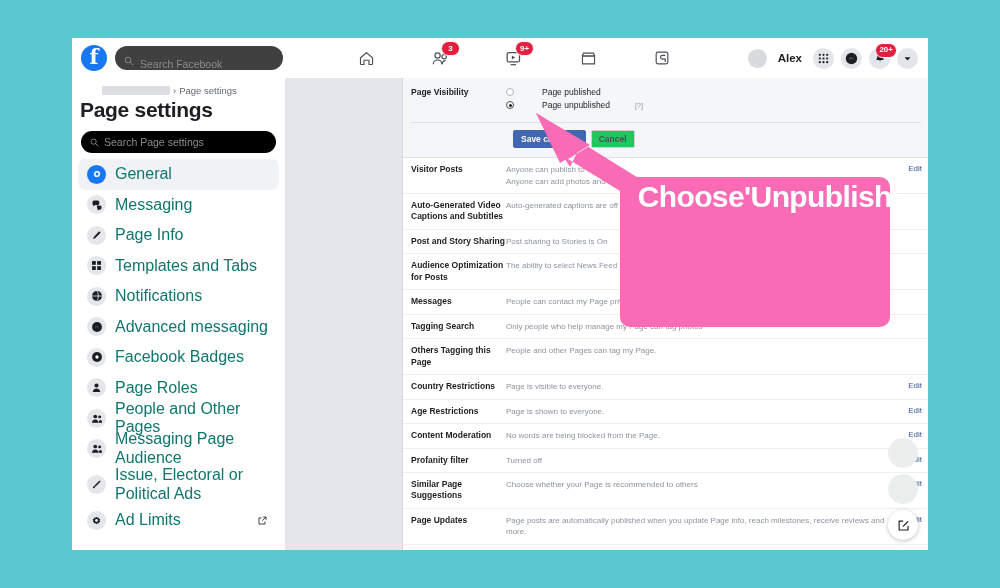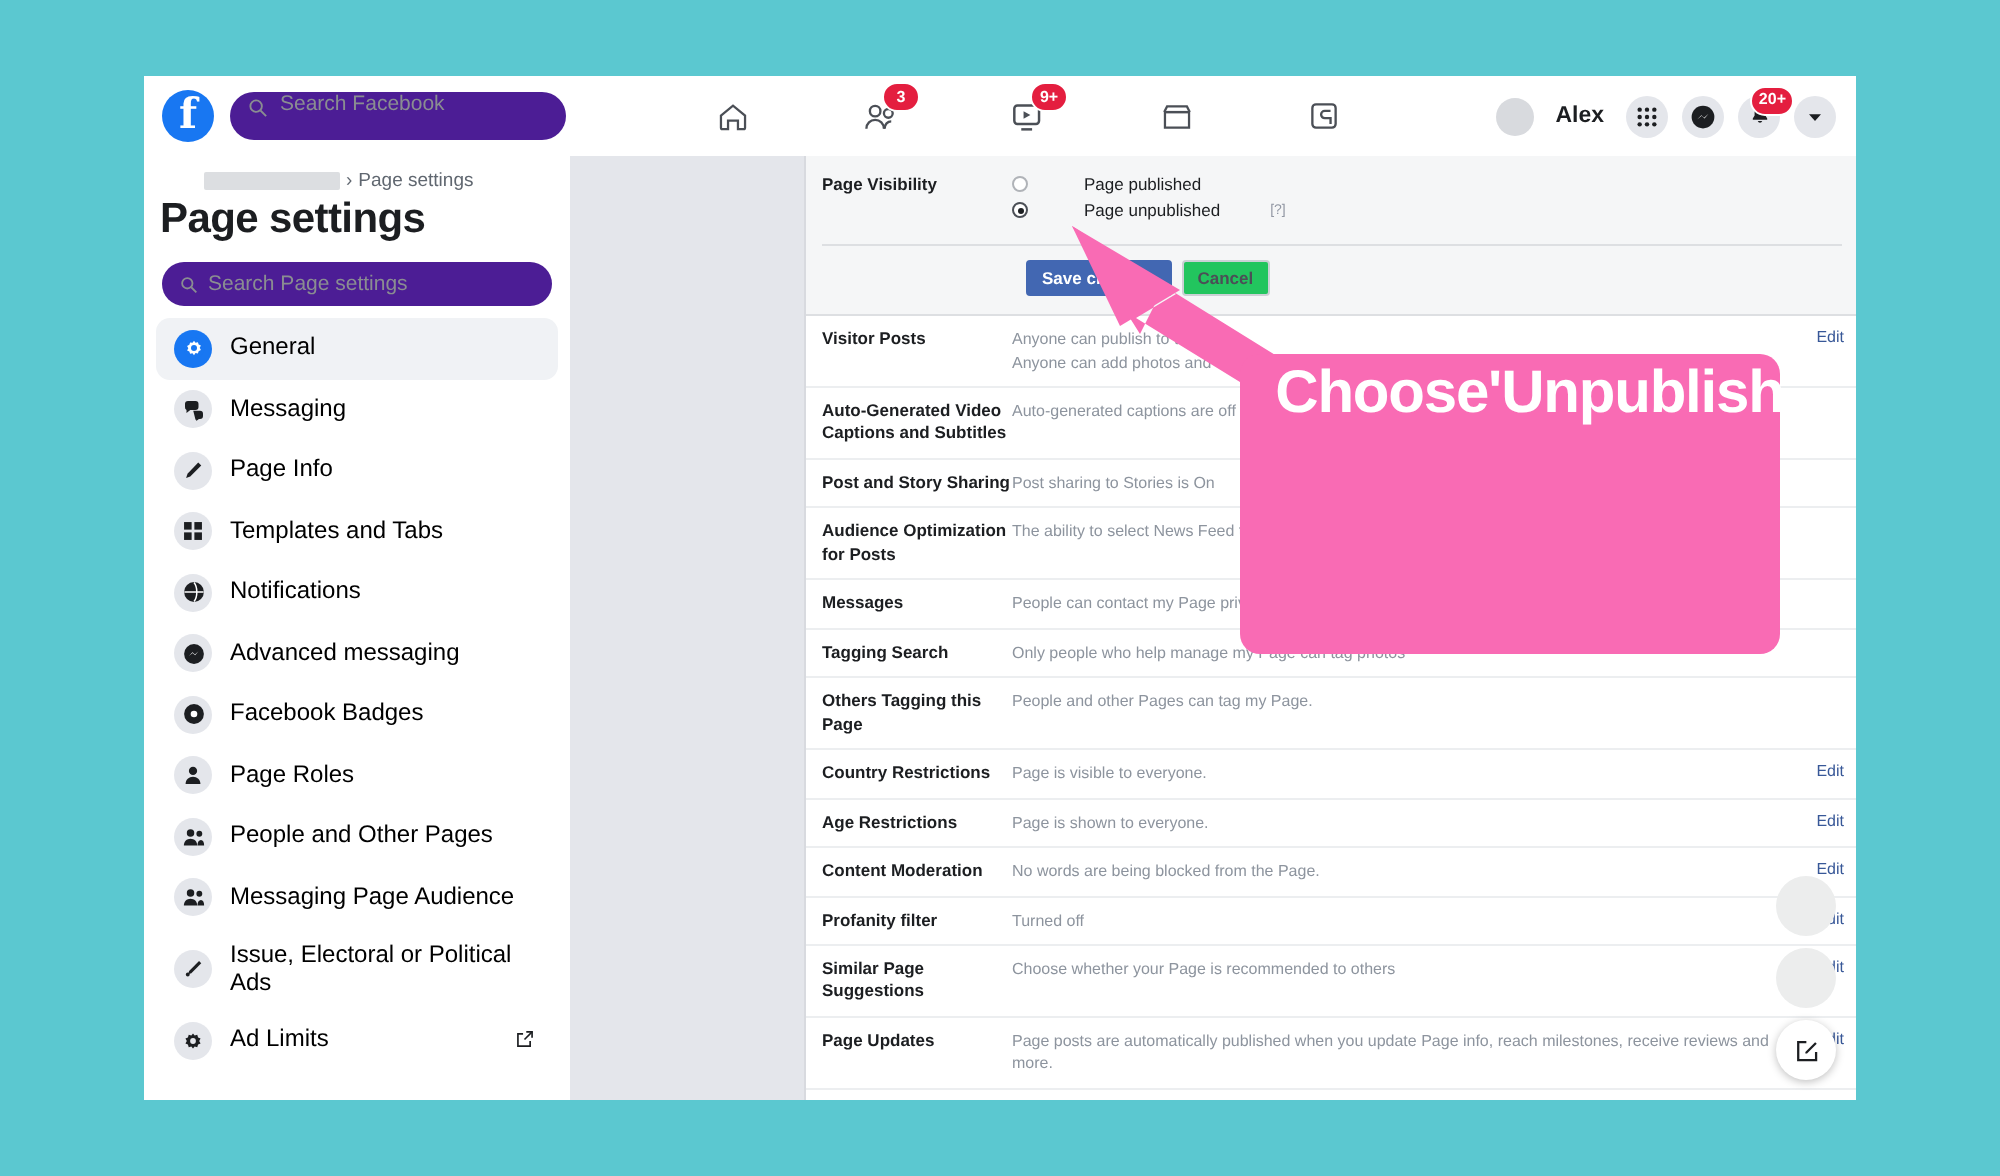--- a/index.html
+++ b/index.html
@@ -22,21 +22,21 @@
   }
   .fb-logo{
     width:26px;height:26px;border-radius:50%;
     background:#1877f2;color:#fff;margin-left:9px;
     display:flex;align-items:center;justify-content:center;
     font-family:"DejaVu Serif",serif;font-weight:bold;font-size:21px;
     line-height:1;padding-bottom:3px;box-sizing:border-box;flex:none;
   }
   .searchbox{
     margin-left:8px;height:24px;width:150px;border-radius:14px;
-    background:#4c1d95;display:flex;align-items:flex-start;padding:0 9px;flex:none;
+    background:#404040;display:flex;align-items:flex-end;padding:0 9px;flex:none;
   }
   .searchbox .mag{margin-right:6px;flex:none;}
   .searchbox .ph{font-size:10.5px;color:#8a8d91;white-space:nowrap;}
   .navmid{display:flex;align-items:center;gap:48px;margin-left:70px;}
   .navicon{position:relative;width:26px;height:24px;display:flex;align-items:center;justify-content:center;}
   .badge{
     position:absolute;top:-5px;right:-7px;background:#e41e3f;color:#fff;
     border-radius:9px;min-width:11px;height:13px;padding:0 3px;
     font-size:8px;font-weight:bold;display:flex;align-items:center;justify-content:center;
     border:1.5px solid #fff;box-sizing:content-box;line-height:1;
@@ -56,37 +56,37 @@
     background:#fff;overflow:hidden;
   }
   .crumb{
     font-size:9.5px;color:#606770;margin:7px 0 0 30px;display:flex;align-items:center;gap:3px;
   }
   .crumb .redact{display:inline-block;width:68px;height:9px;background:#dcdee1;border-radius:1px;}
   .pagetitle{
     font-size:21px;font-weight:bold;color:#1c1e21;margin:2px 0 0 8px;letter-spacing:-.3px;
   }
   .sidesearch{
-    margin:9px 9px 0 9px;height:22px;border-radius:13px;background:#4c1d95;
+    margin:9px 9px 0 9px;height:22px;border-radius:13px;background:#000000;
     display:flex;align-items:center;padding:0 9px;
   }
   .sidesearch .ph{font-size:10.5px;color:#8a8d91;margin-left:5px;}
   .navlist{margin-top:6px;}
   .navitem{
     display:flex;align-items:center;height:30.5px;padding:0 10px 0 9px;
     border-radius:7px;margin:0 6px;position:relative;
   }
   .navitem.tall{height:41px;align-items:center;justify-content:flex-end;}
   .navitem.active{background:#f0f2f5;}
   .navitem .ic{
     width:19px;height:19px;border-radius:50%;background:#e4e6eb;flex:none;
     display:flex;align-items:center;justify-content:center;margin-right:9px;
   }
   .navitem.active .ic{background:#1877f2;}
-  .navitem .lbl{font-size:12px;color:#000000;line-height:1.15;}
+  .navitem .lbl{font-size:16px;color:#0f766e;line-height:1.15;}
   .navitem .ext{position:absolute;right:12px;}
 
   
   .content{
     position:absolute;left:213px;top:40px;width:643px;height:472px;
     background:#e4e6eb;
   }
   .panel{
     position:absolute;left:117px;top:0;width:526px;height:472px;
     background:#fff;border-left:1px solid #d8dadf;overflow:hidden;

